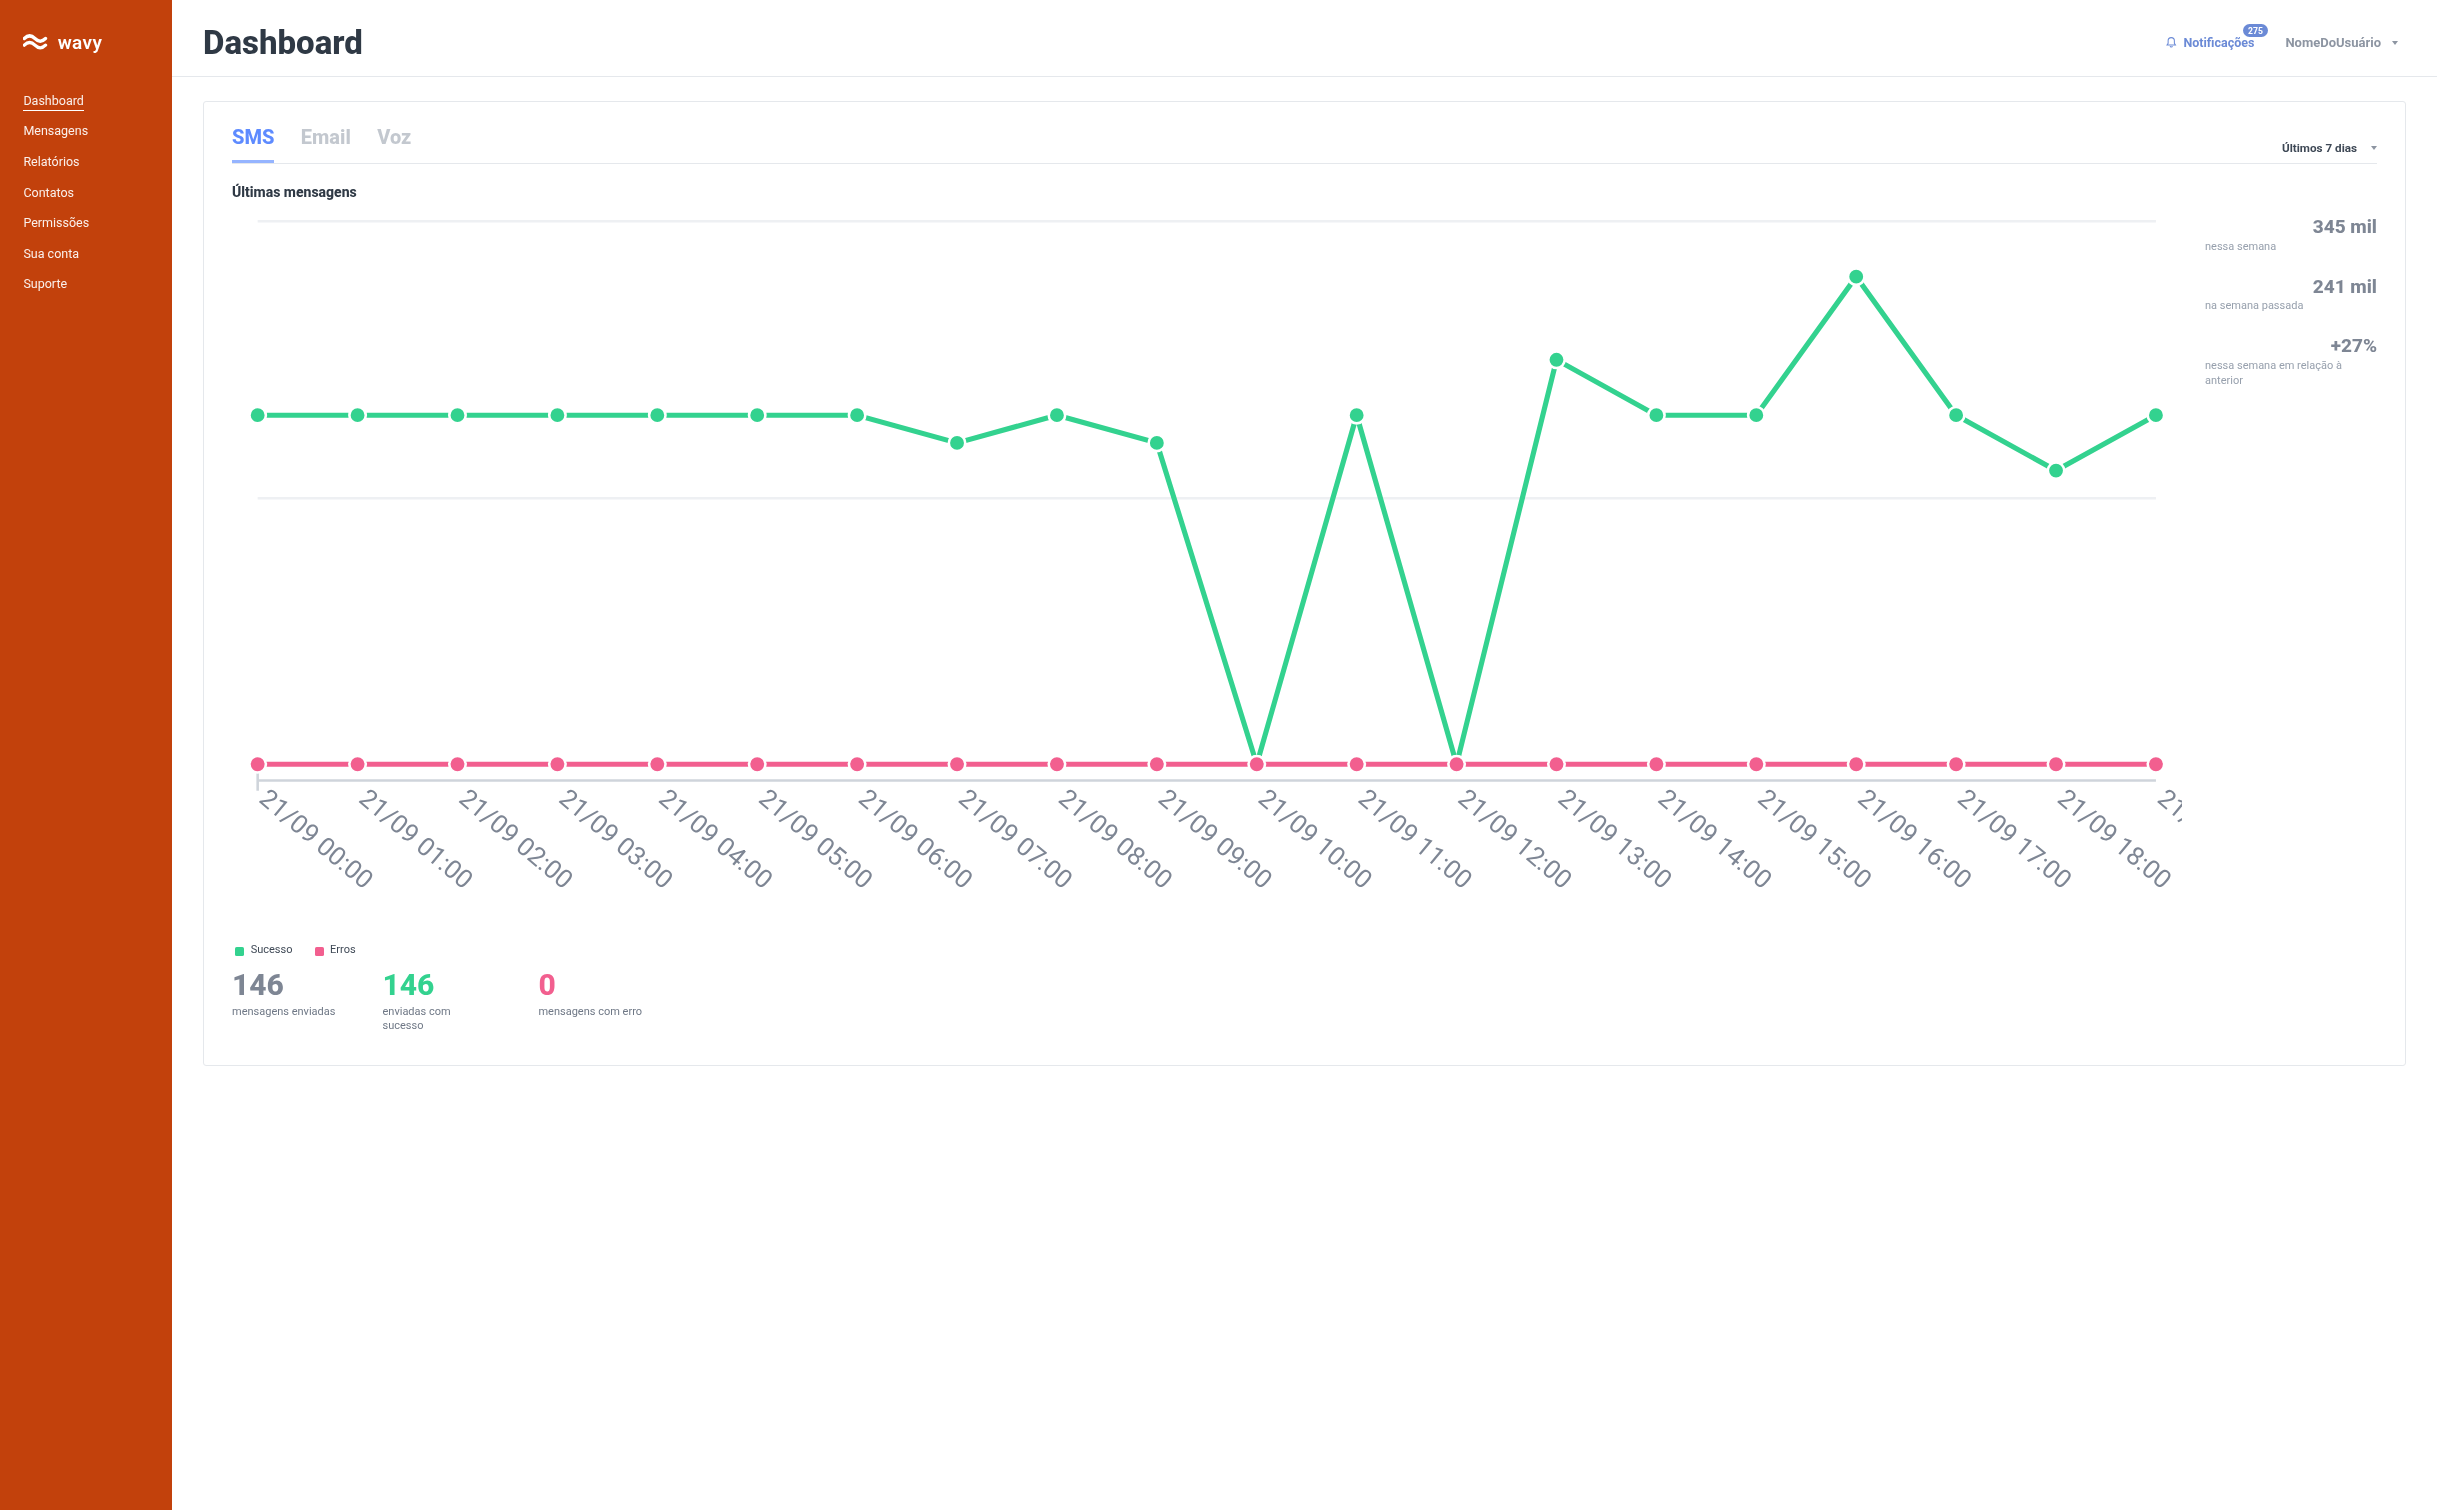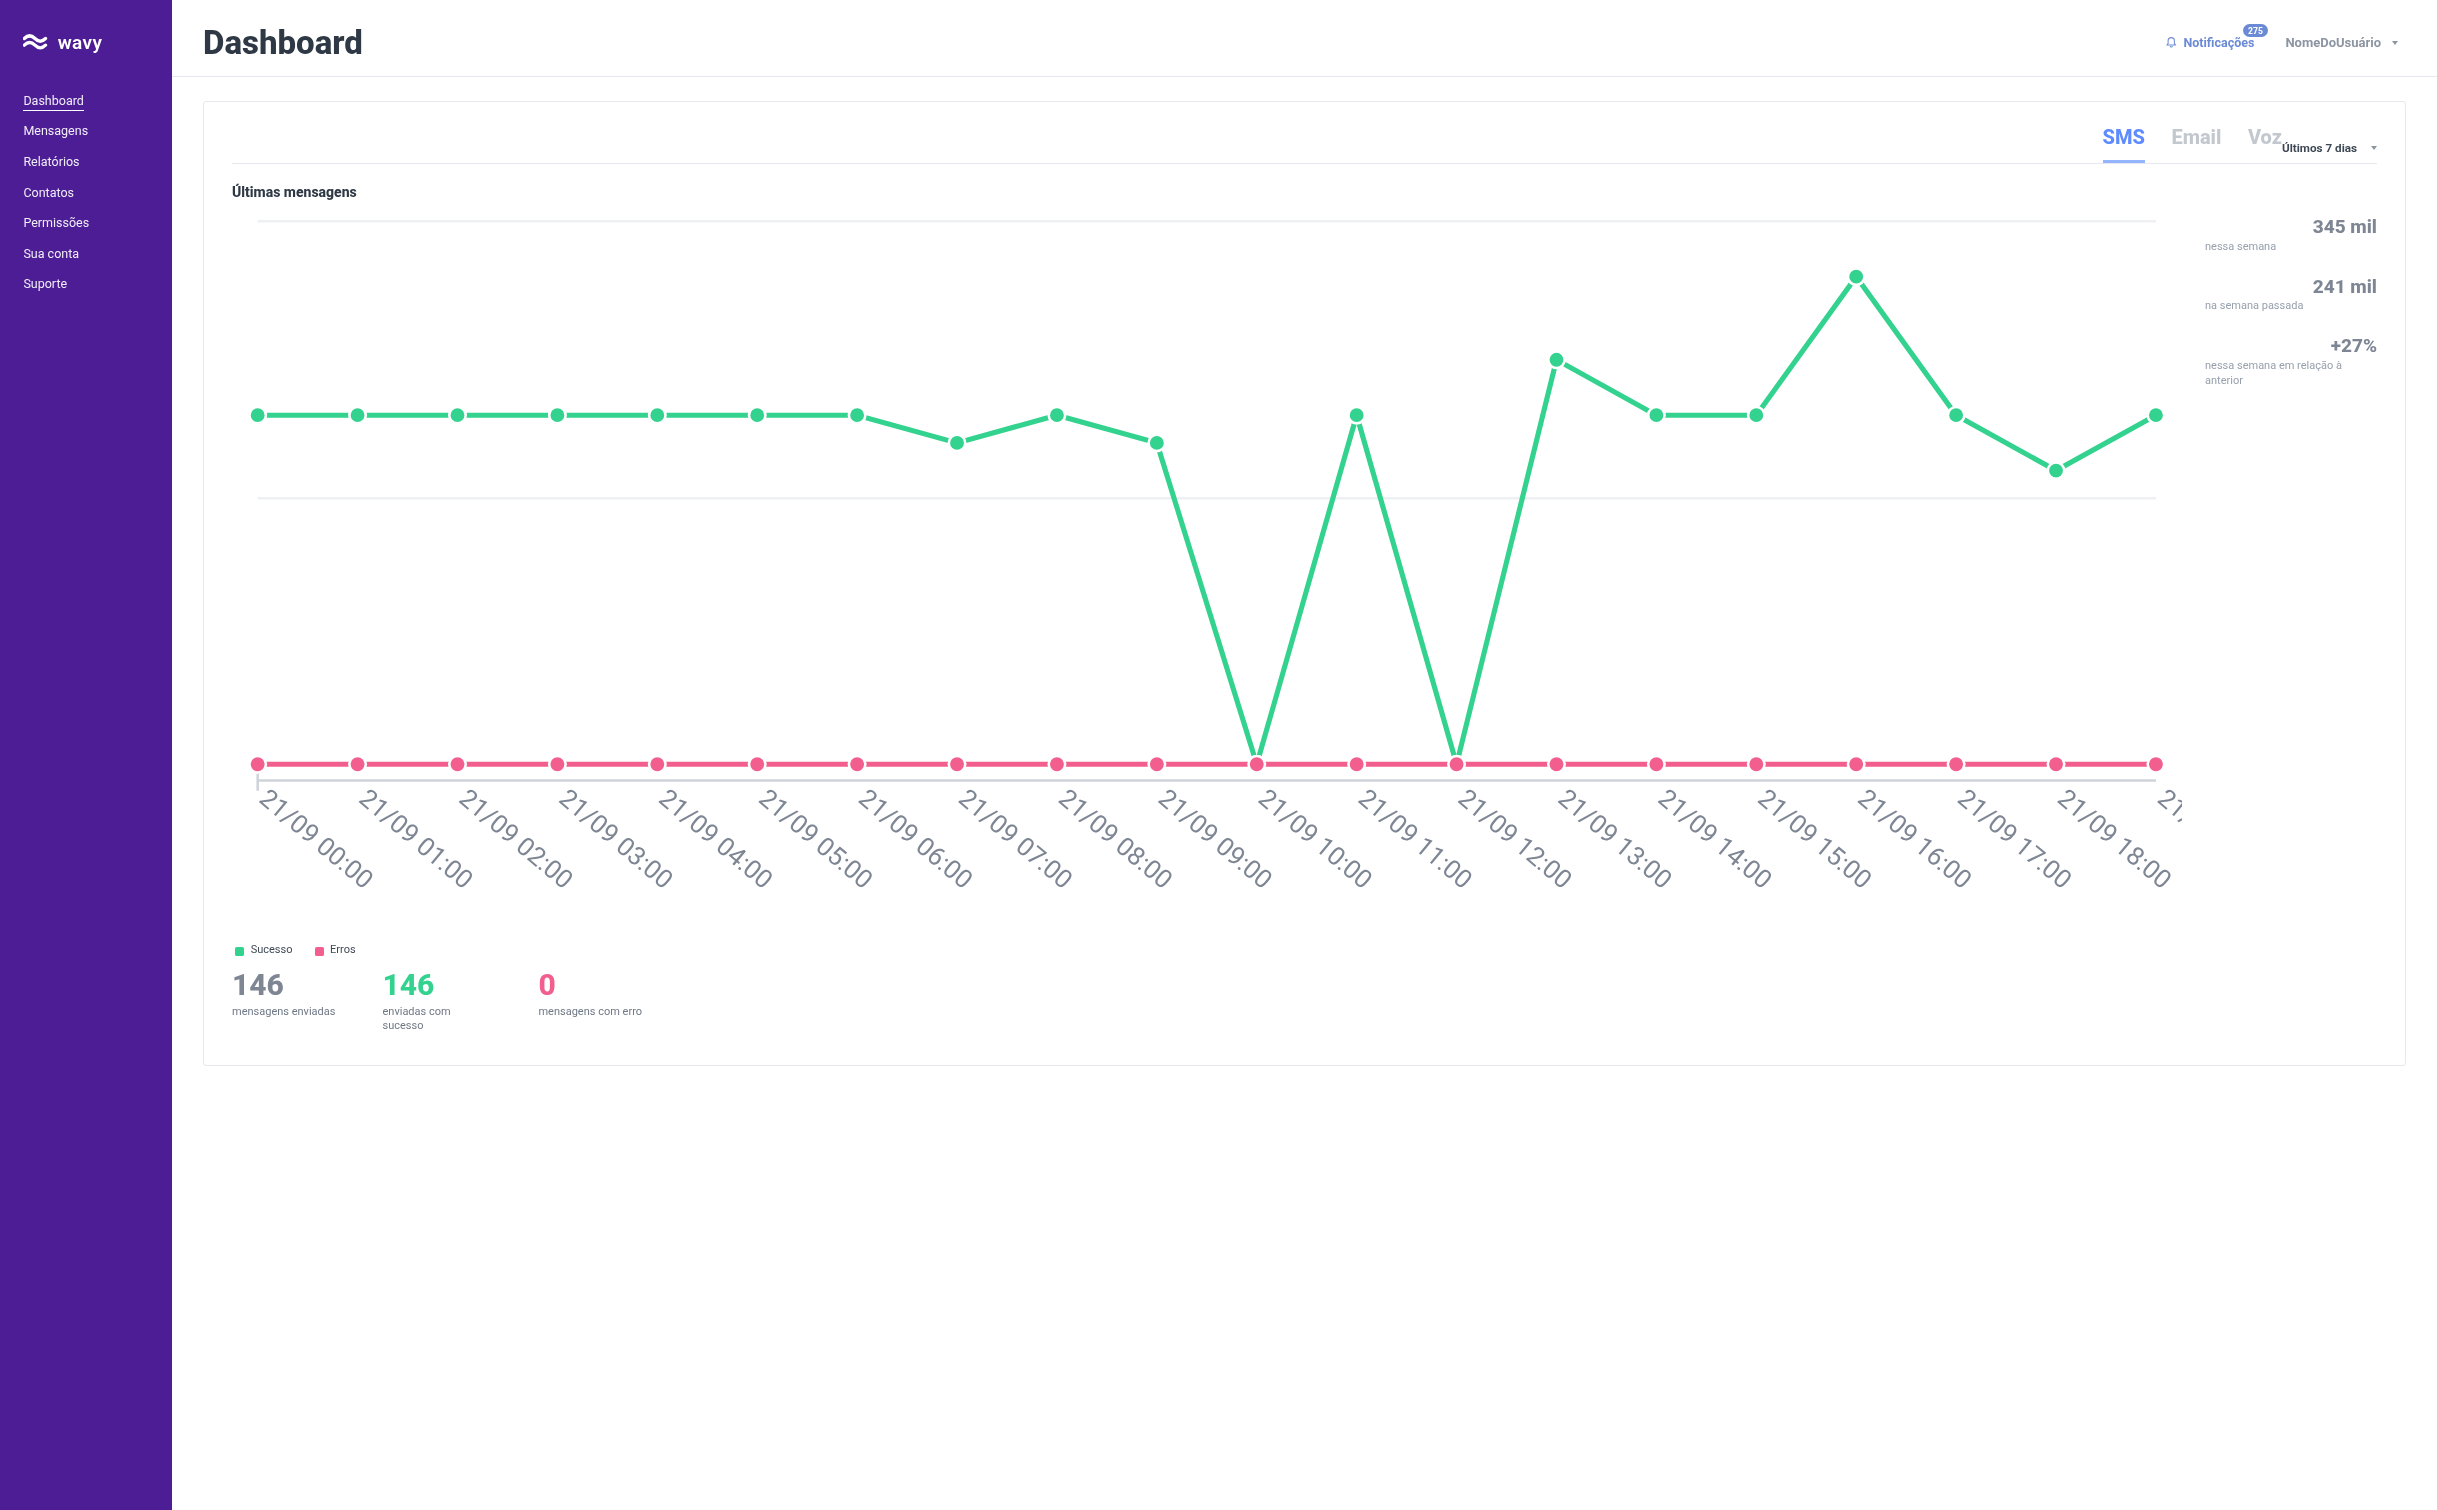--- a/index.html
+++ b/index.html
@@ -8,21 +8,21 @@
     font-family: -apple-system, BlinkMacSystemFont, "Segoe UI", Roboto, Helvetica, Arial, sans-serif;
     background: #ffffff;
     color: #3f4956;
     font-size: 11px;
   }
   .app { display: flex; min-height: 100vh; }
 
   
   .sidebar {
     width: 172px;
-    background: #4c1d95;
+    background: #c2410c;
     color: #ffffff;
     padding: 31px 0 0 0;
     flex-shrink: 0;
   }
   .logo {
     display: flex;
     align-items: center;
     gap: 7.8px;
     padding: 0 23.4px 31px 23.4px;
   }
@@ -75,21 +75,21 @@
   }
 
   
   .content { padding: 23.4px 31px; }
   .card {
     border: 0.8px solid #e5e8ec;
     border-radius: 3.1px;
     padding: 19px 28px 31px 28px;
   }
   .tabs-row {
-    display: flex; align-items: flex-end; justify-content: flex-end;
+    display: flex; align-items: flex-end; justify-content: space-between;
     border-bottom: 0.8px solid #e5e8ec;
   }
   .tabs { display: flex; gap: 26.5px; }
   .tab {
     font-size: 20px; font-weight: 800;
     color: #c3c8cf;
     padding: 4.7px 0 11px 0;
     cursor: pointer;
   }
   .tab.active {

